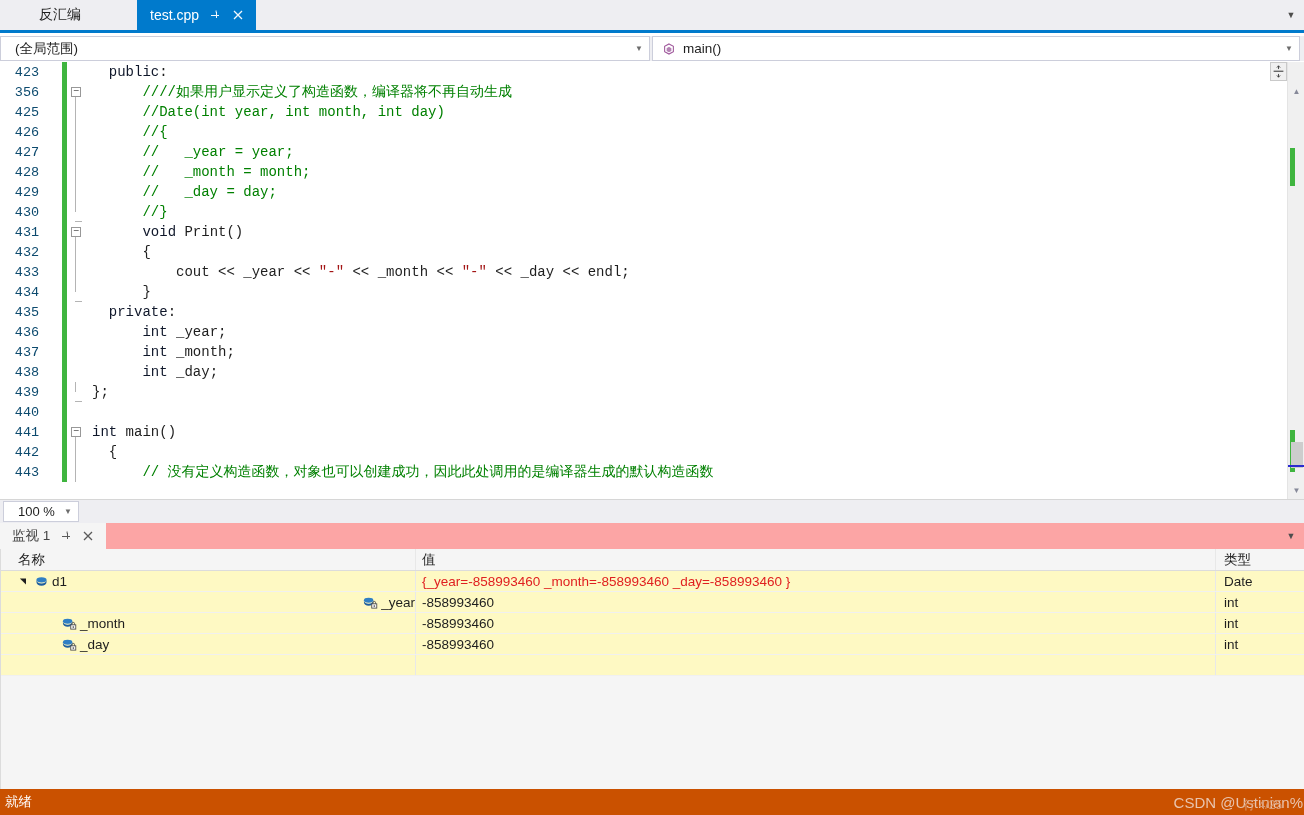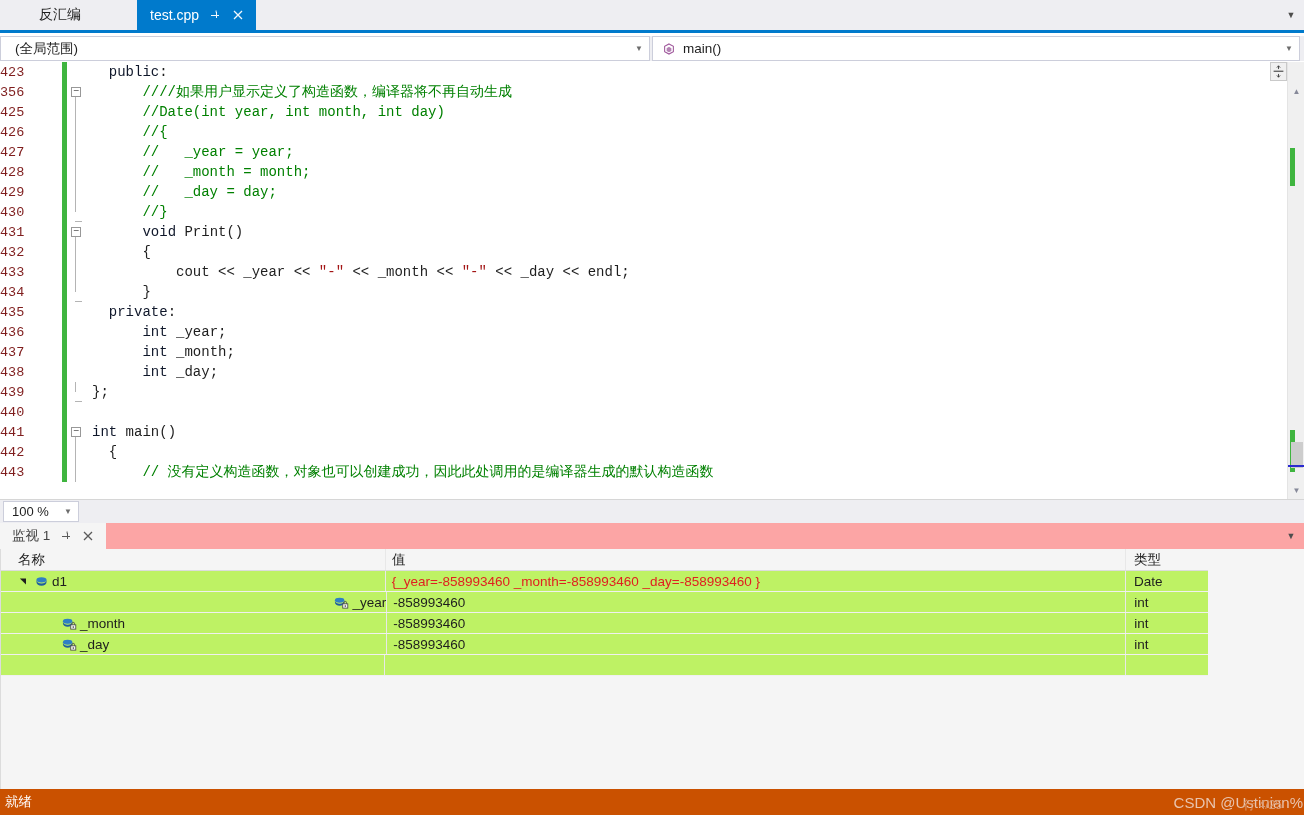--- a/index.html
+++ b/index.html
@@ -66,22 +66,22 @@
 
   
   .editor {
     position: absolute; left: 0; top: 62px; width: 1304px; height: 437px;
     background: #ffffff; overflow: hidden;
   }
   .editor-inner { position: relative; width: 100%; height: 100%; }
   .code-rows { position: absolute; left: 0; top: 0; right: 34px; }
   .crow { display: flex; height: 20px; align-items: center; }
   .lnum {
-    width: 62px; text-align: left; padding-right: 8px;
-    color: #7f1d1d; font-family: "Liberation Mono", monospace; font-size: 13.5px;
+    width: 62px; text-align: center; padding-right: 8px;
+    color: #0c4a6e; font-family: "Liberation Mono", monospace; font-size: 13.5px;
   }
   .chg {
     width: 5px; align-self: stretch; background: #3fb53f;
   }
   .fold {
     width: 18px; align-self: stretch;
     display: flex; align-items: center; justify-content: center;
     position: relative;
   }
   .fold .box {
@@ -134,39 +134,39 @@
   
   .zoombar {
     position: absolute; left: 0; top: 499px; width: 1304px; height: 24px;
     background: #eeeef2; border-top: 1px solid #d6d6d6;
   }
   .zoom-combo {
     position: absolute; left: 3px; top: 1px; width: 76px; height: 21px;
     background: #ffffff; border: 1px solid #cccedb;
     display: flex; align-items: center; font-size: 13px; color: #1e1e1e;
   }
-  .zoom-combo .txt { flex: 1; padding-left: 8px; }
+  .zoom-combo .txt { flex: 1; padding-left: 14px; }
 
   
   .watch { position: absolute; left: 0; top: 523px; width: 1304px; height: 266px; background: #f5f5f5; }
   .watch-head {
     position: relative; height: 26px; background: #fca5a5;
     display: flex; align-items: center;
   }
   .watch-tab {
     display: flex; align-items: center; gap: 10px;
     padding: 0 12px 0 12px; height: 26px;
     background: #f5f5f5; color: #444;
     font-size: 13.5px;
   }
   .watch-head-rest { flex: 1; height: 26px; }
   .watch-head-drop { width: 26px; display: flex; align-items: center; justify-content: center; color: #4d4d4d; font-size: 9px; }
   .whico { color: #5a5a5a; display: inline-flex; }
 
-  .wtable { width: 1208px; background: #bef264; }
+  .wtable { width: 1304px; background: #fef9c3; }
   .wrow { display: flex; height: 21px; align-items: center; border-bottom: 1px solid #f0f0f0; }
   .wrow.hdr {
     background: #f5f5f5; border-bottom: 1px solid #dcdcdc;
     color: #1e1e1e; font-size: 13.5px; height: 22px;
   }
   .wcell-name { width: 416px; display: flex; align-items: center; border-right: 1px solid #e8e8e8; height: 100%; }
   .wcell-val  { width: 800px; display: flex; align-items: center; border-right: 1px solid #e8e8e8; height: 100%; padding-left: 6px; }
   .wcell-type { width: 88px; display: flex; align-items: center; height: 100%; padding-left: 8px; }
   .wrow.hdr .wcell-name { padding-left: 18px; }
   .expander {

